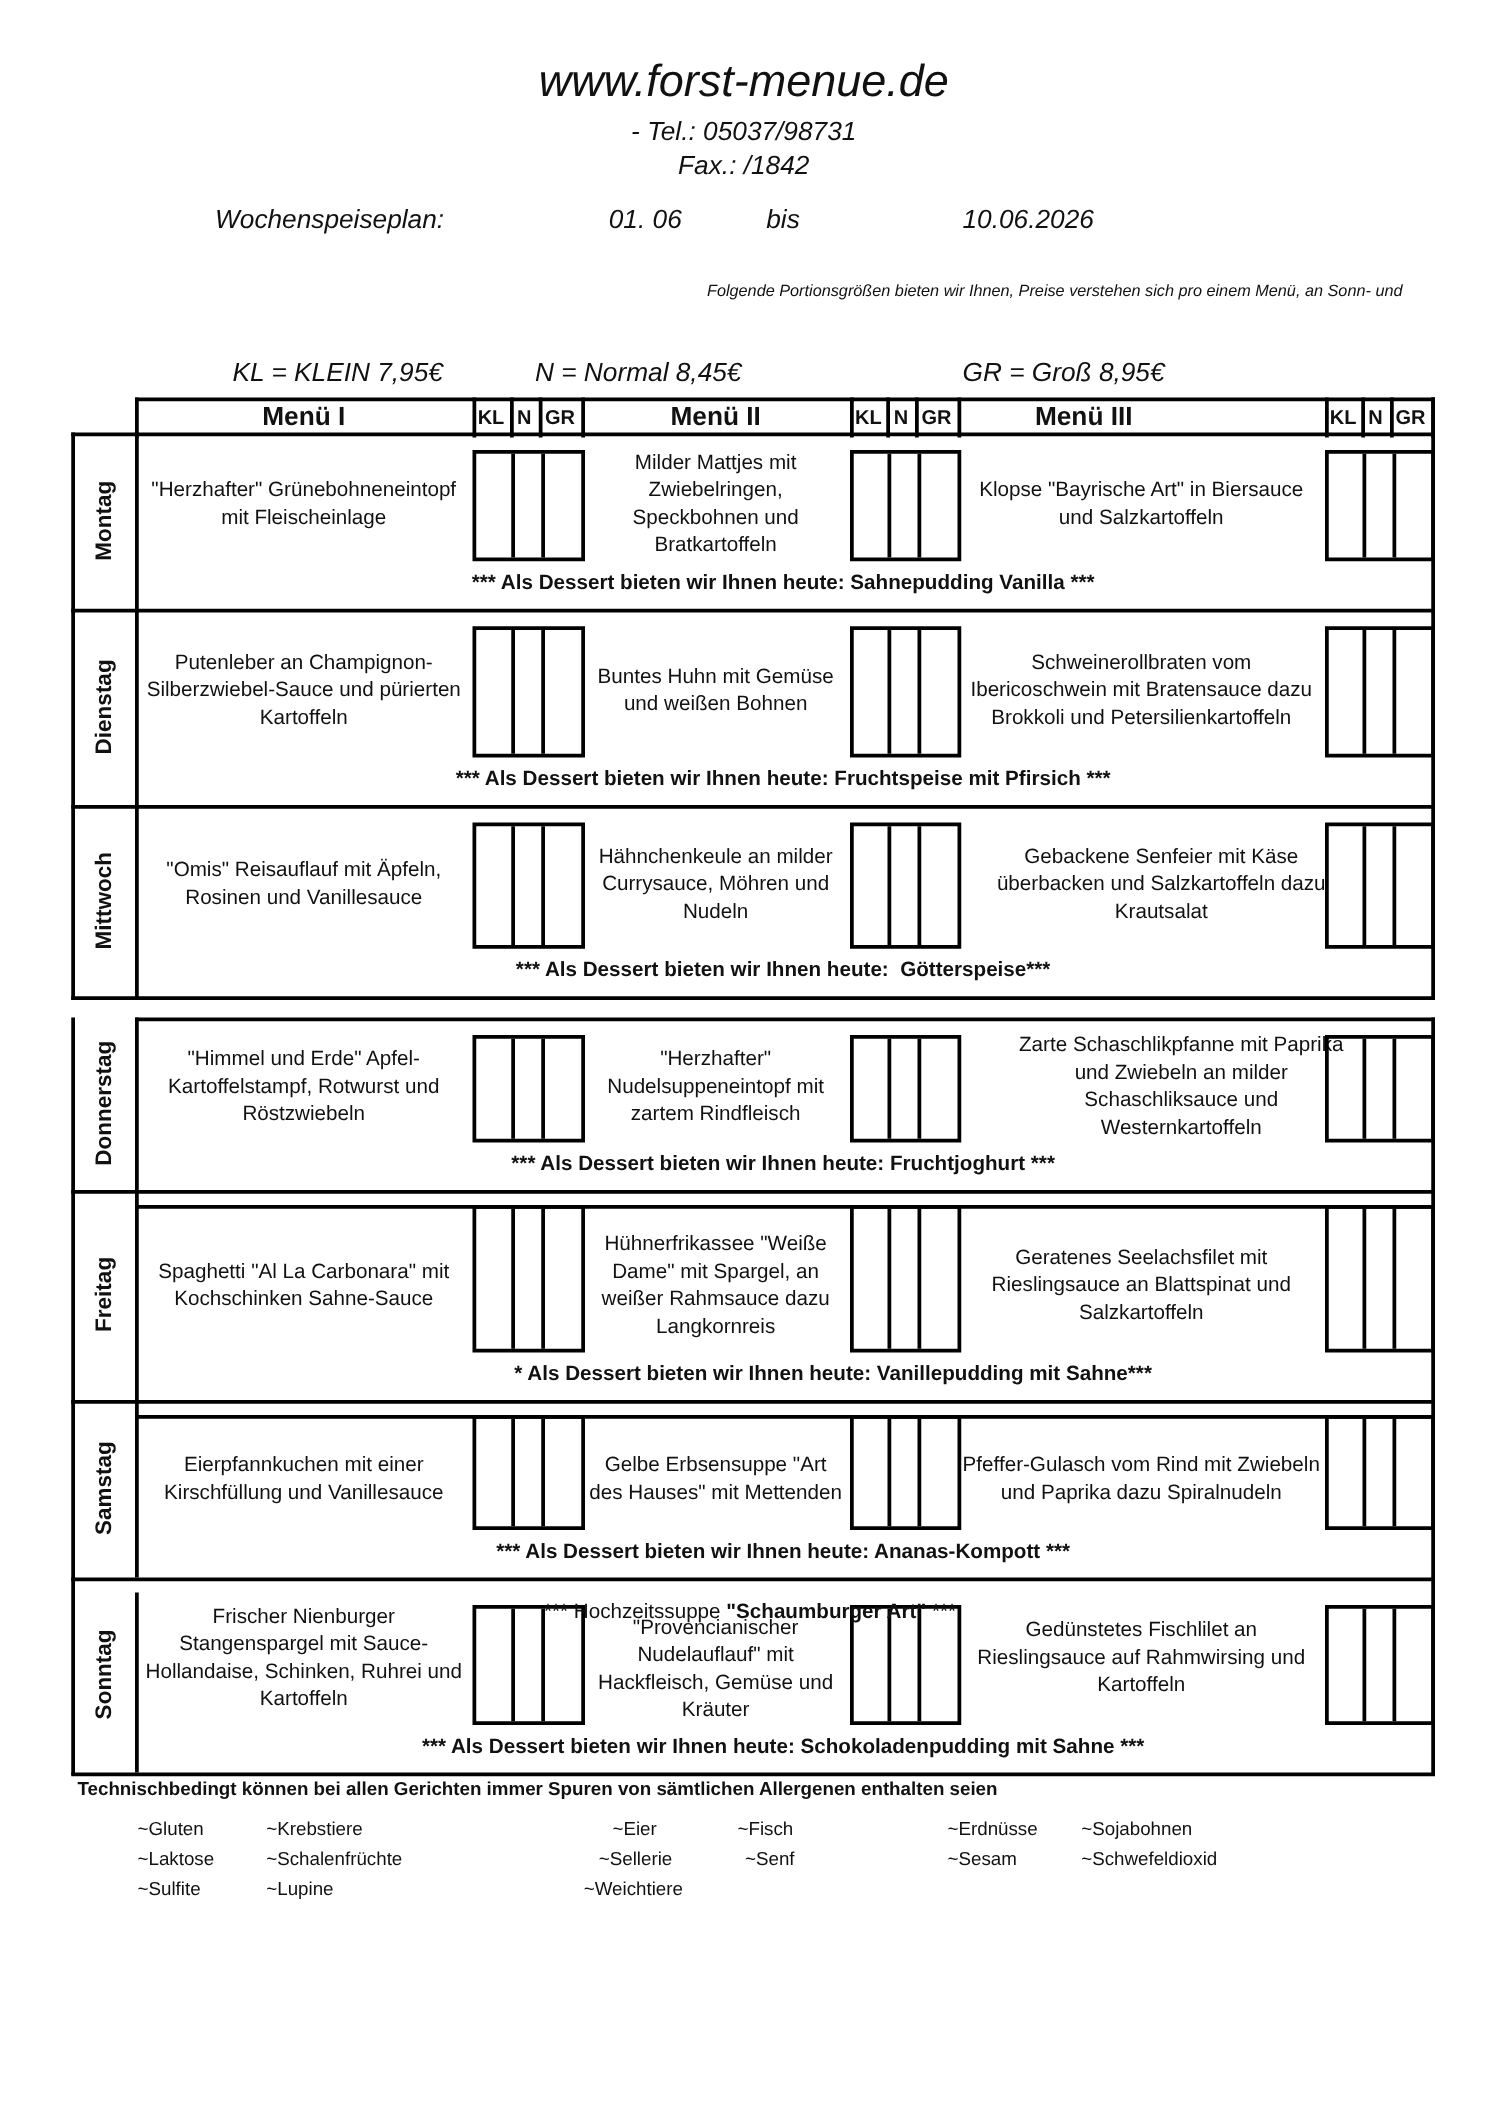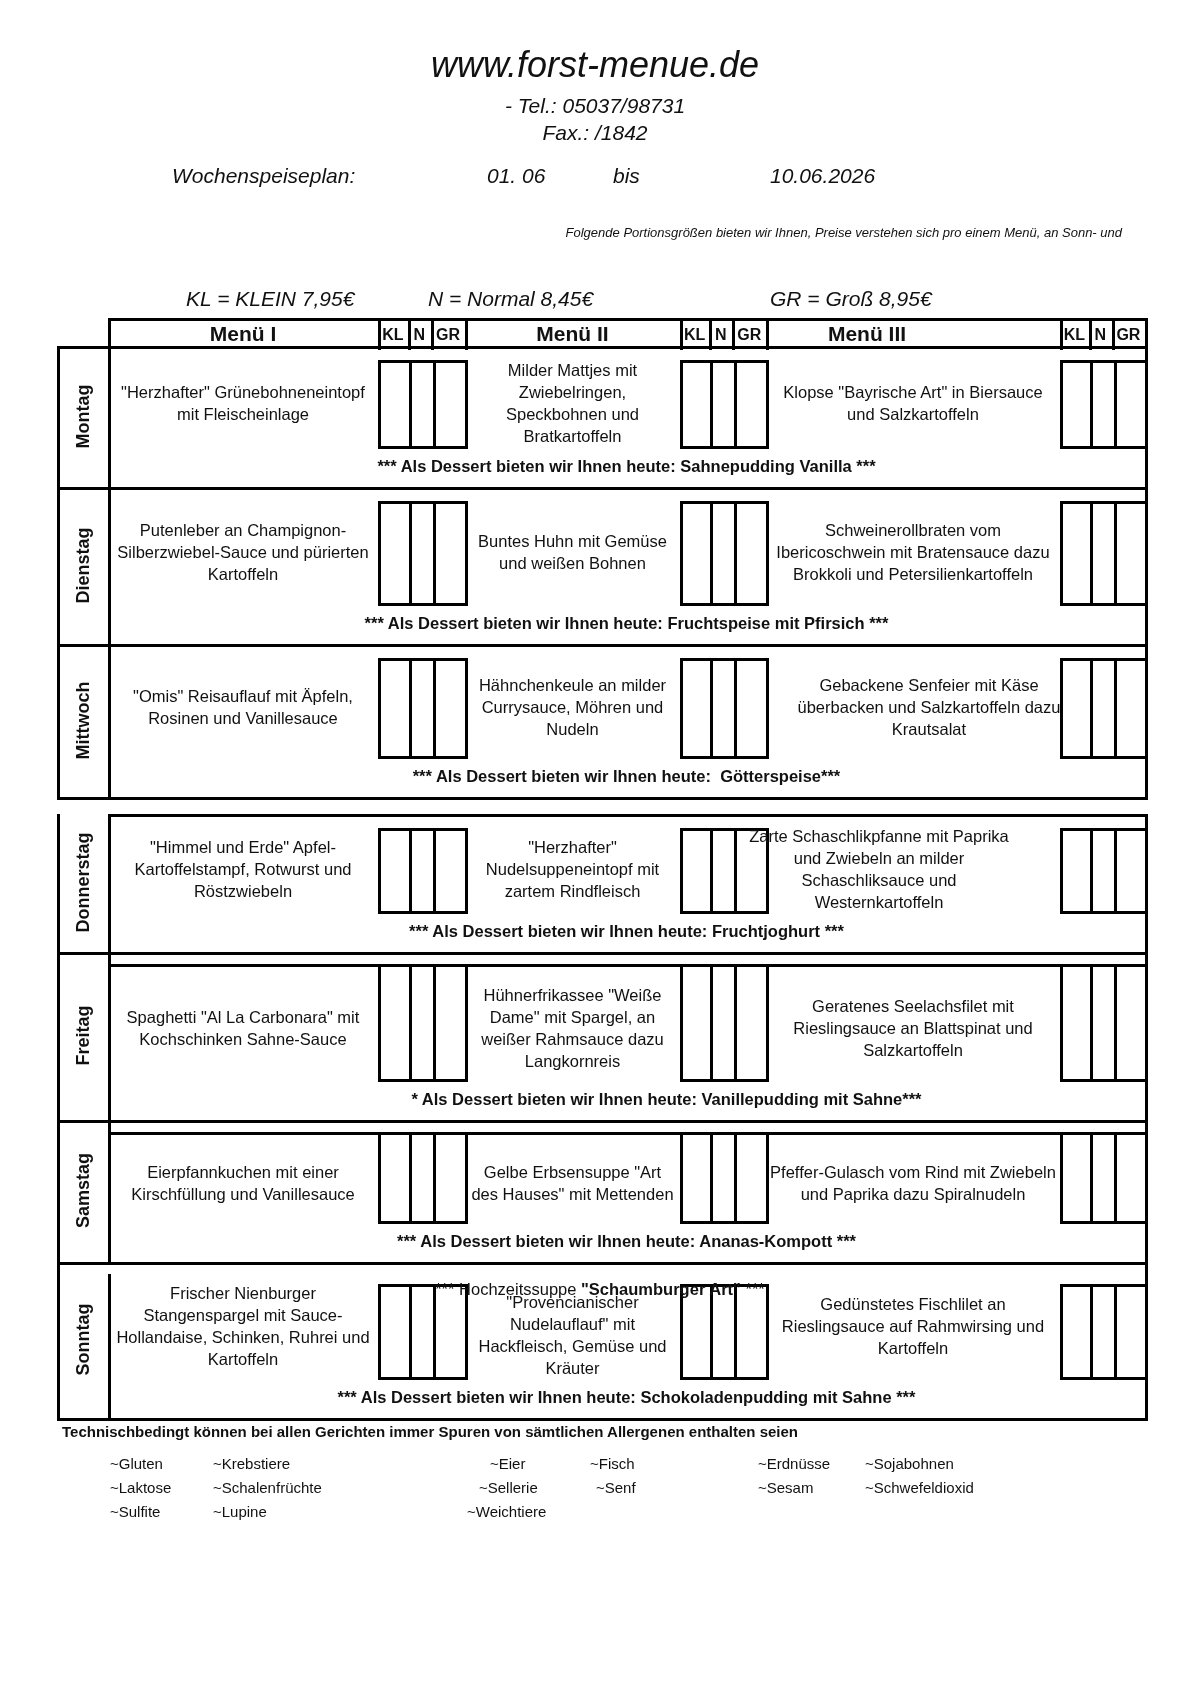--- a/index.html
+++ b/index.html
@@ -198,21 +198,21 @@
     <div class="dish" style="left: 469px; width: 207px; top: 818px; height: 102px;">
       <span>"Herzhafter" Nudelsuppeneintopf mit zartem Rindfleisch</span>
     </div>
     <div class="box3" style="left: 680px; top: 828px; width: 89px; height: 86px;">
       <div class="cell" style="left: 0px; width: 30.26px;"></div>
       <div class="div" style="left: 27.26px;"></div>
       <div class="cell" style="left: 30.26px; width: 24.03px;"></div>
       <div class="div" style="left: 51.29px;"></div>
       <div class="cell" style="left: 54.29px; width: 34.71px;"></div>
     </div>
-    <div class="dish" style="left: 736px; width: 286px; top: 818px; height: 102px;">
+    <div class="dish" style="left: 766px; width: 286px; top: 818px; height: 102px; padding-left: 36px;">
       <span>Zarte Schaschlikpfanne mit Paprika und Zwiebeln an milder Schaschliksauce und Westernkartoffeln</span>
     </div>
     <div class="box3" style="left: 1060px; top: 828px; width: 88px; height: 86px;">
       <div class="cell" style="left: 0px; width: 29.92px;"></div>
       <div class="div" style="left: 26.92px;"></div>
       <div class="cell" style="left: 29.92px; width: 23.76px;"></div>
       <div class="div" style="left: 50.68px;"></div>
       <div class="cell" style="left: 53.68px; width: 34.32px;"></div>
     </div>
     <div class="dessert" style="left: 108px; width: 1037px; top: 922px;">*** Als Dessert bieten wir Ihnen heute: Fruchtjoghurt ***</div>

